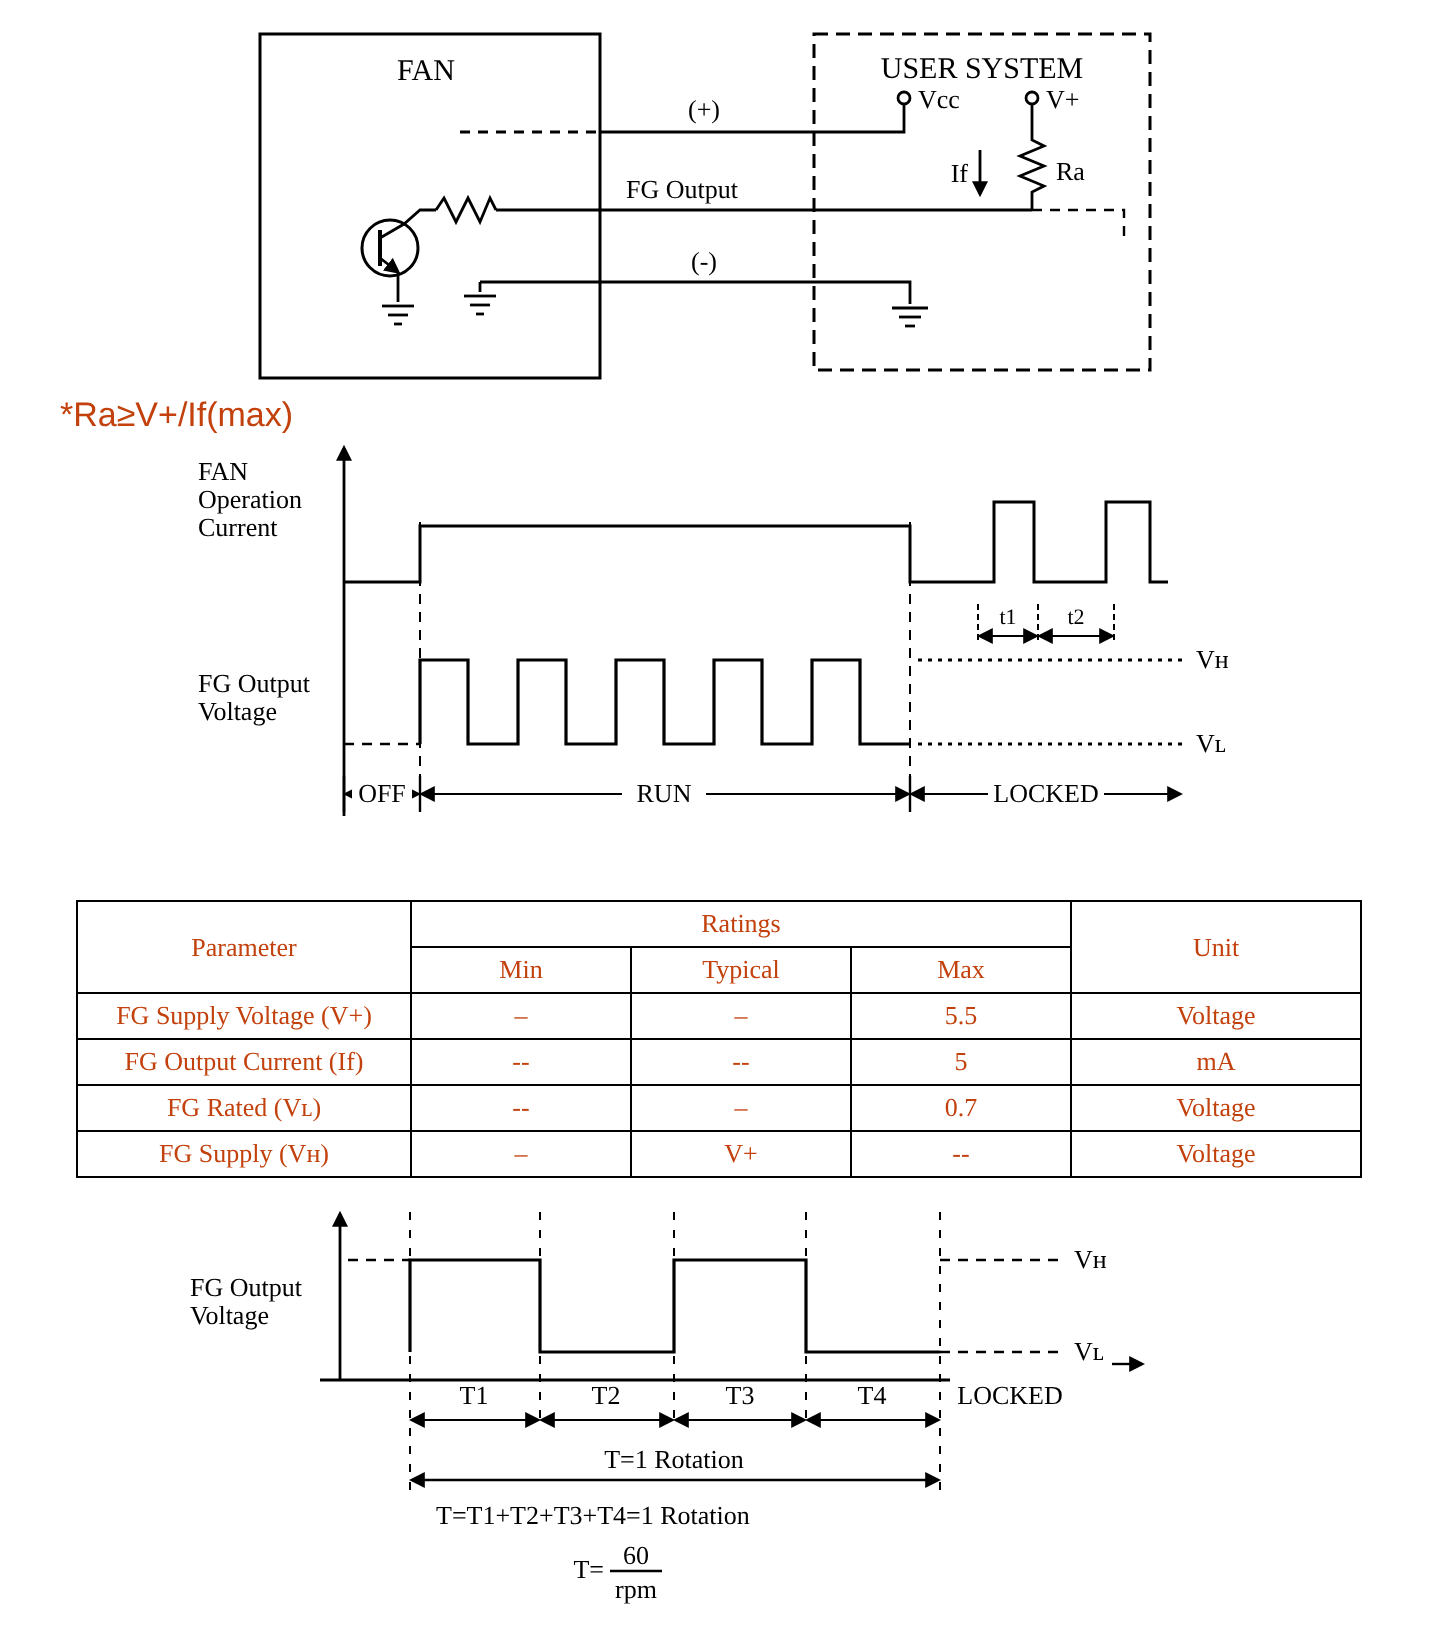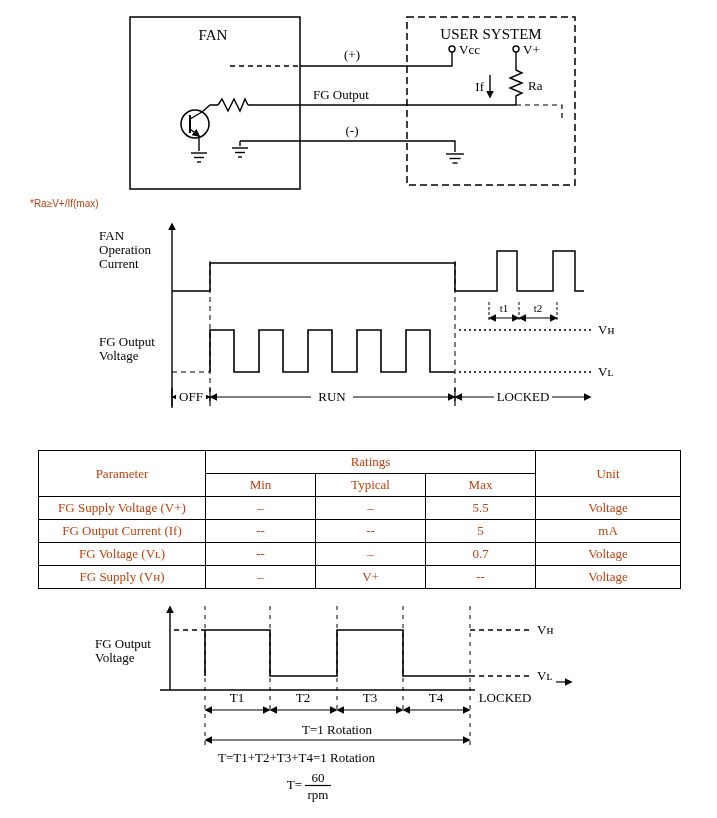--- a/index.html
+++ b/index.html
@@ -5,21 +5,21 @@
   * { margin:0; padding:0; box-sizing:border-box; }
   html,body { background:#ffffff; }
   #page { position:relative; width:717px; height:818px; background:#ffffff;
           font-family:"Liberation Serif", serif; color:#c2410c; overflow:hidden; }
   .abs { position:absolute; }
   svg { display:block; }
   svg text { font-family:"Liberation Serif", serif; font-size:13px; fill:#000; stroke:none; }
   svg text.big { font-size:15px; }
   svg text.small { font-size:11px; }
   .ec-title { position:absolute; font-family:"Liberation Sans", sans-serif; font-size:13px; white-space:nowrap; }
-  .note { position:absolute; font-family:"Liberation Sans", sans-serif; font-size:10px; white-space:nowrap; }
+  .note { position:absolute; font-family:"Liberation Sans", sans-serif; font-size:17px; white-space:nowrap; }
   table.ec { position:absolute; border-collapse:collapse; table-layout:fixed; width:642px;
              font-family:"Liberation Serif", serif; font-size:13px; background:#fff;padding-left:17px; }
   table.ec th, table.ec td { border:1px solid #000; text-align:center; vertical-align:middle;
              height:23px; font-weight:normal; padding:0 4px; }
 </style>
 </head>
 <body>
 
 <div id="page">
 
@@ -175,21 +175,21 @@
         <td>Voltage</td>
       </tr>
       <tr>
         <td>FG Output Current (If)</td>
         <td>--</td>
         <td>--</td>
         <td>5</td>
         <td>mA</td>
       </tr>
       <tr>
-        <td>FG Voltage (Vʟ)</td>
+        <td>FG Rated (Vʟ)</td>
         <td>--</td>
         <td>–</td>
         <td>0.7</td>
         <td>Voltage</td>
       </tr>
       <tr>
         <td>FG Supply (Vʜ)</td>
         <td>–</td>
         <td>V+</td>
         <td>--</td>

